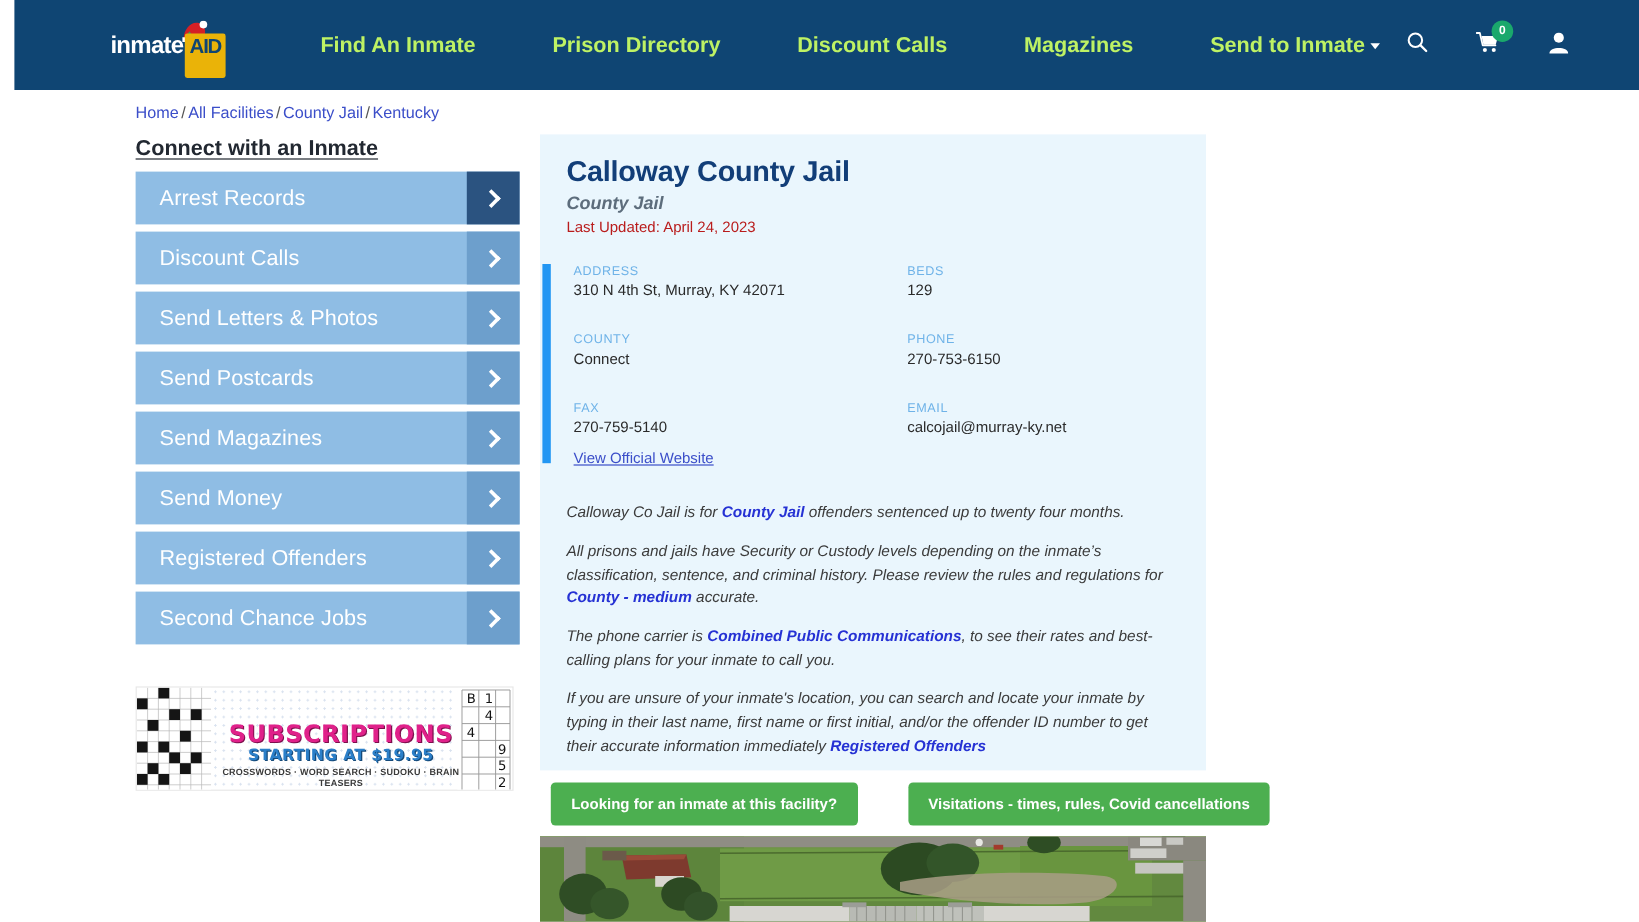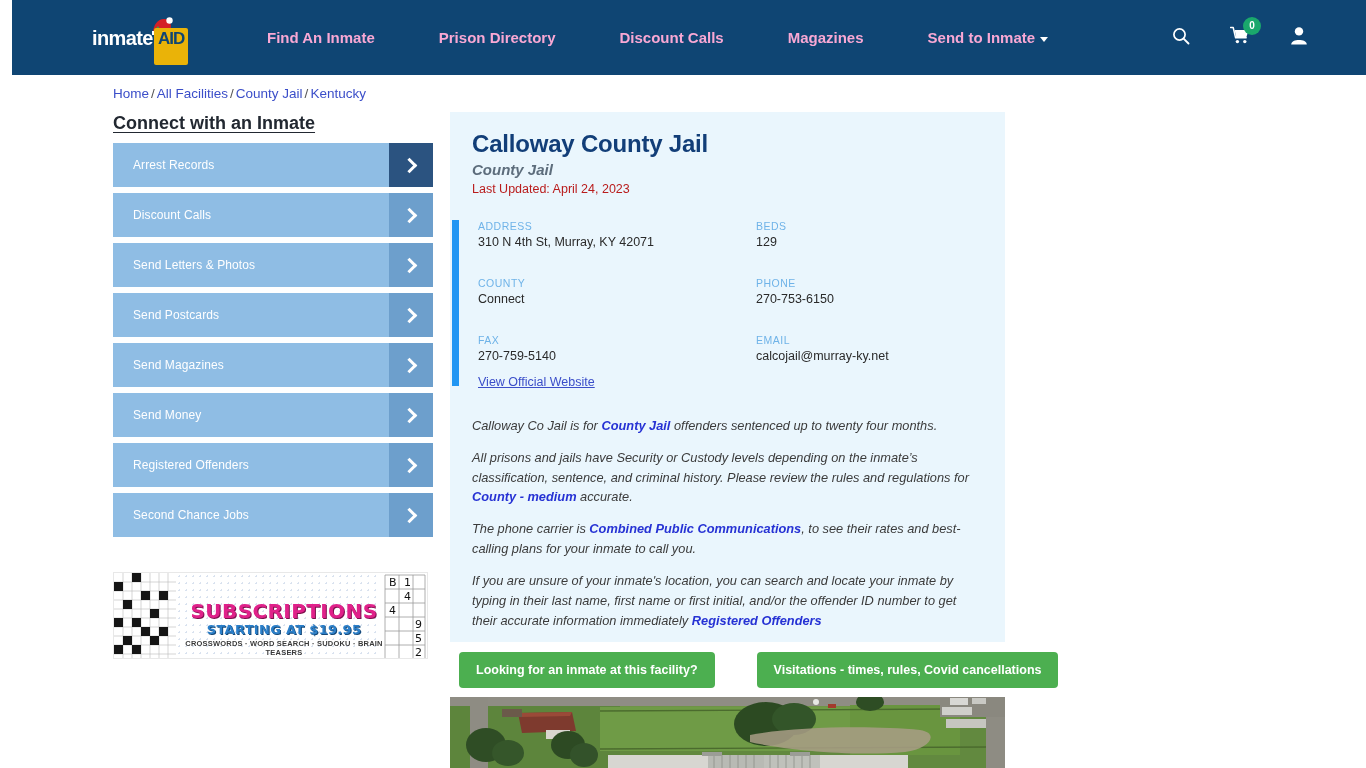--- a/index.html
+++ b/index.html
@@ -35,21 +35,21 @@
   }
   .santa-hat {
     position: absolute; left: 58px; top: -4px;
     width: 24px; height: 18px;
   }
   .nav-links {
     position: absolute; left: 255px; top: 0;
     height: 75px; display: flex; align-items: center;
   }
   .nav-link {
-    color: #f9a8d4; font-size: 15px; font-weight: bold;
+    color: #bef264; font-size: 18px; font-weight: bold;
     text-decoration: none; cursor: pointer;
     margin-right: 64px; white-space: nowrap;
   }
   .nav-link.last { margin-right: 0; }
   .caret-down {
     display: inline-block; margin-left: 5px;
     border-left: 4.5px solid transparent;
     border-right: 4.5px solid transparent;
     border-top: 5px solid #ffffff;
     vertical-align: middle;
@@ -88,21 +88,21 @@
   .sidebar {
     position: absolute; left: 113px; top: 143px;
     width: 320px;
   }
   .sb-item {
     position: relative; height: 44px; margin-bottom: 6px;
     background: #8fbde4; cursor: pointer;
     display: flex; align-items: center;
   }
   .sb-item-label {
-    color: #ffffff; font-size: 12px; padding-left: 20px;
+    color: #ffffff; font-size: 18px; padding-left: 20px;
     letter-spacing: 0.1px;
   }
   .sb-arrow {
     position: absolute; right: 0; top: 0;
     width: 44px; height: 44px; background: #6d9fcc;
     display: flex; align-items: center; justify-content: center;
   }
   .sb-item.active .sb-arrow { background: #2b5380; }
   .chev {
     width: 11px; height: 11px;

